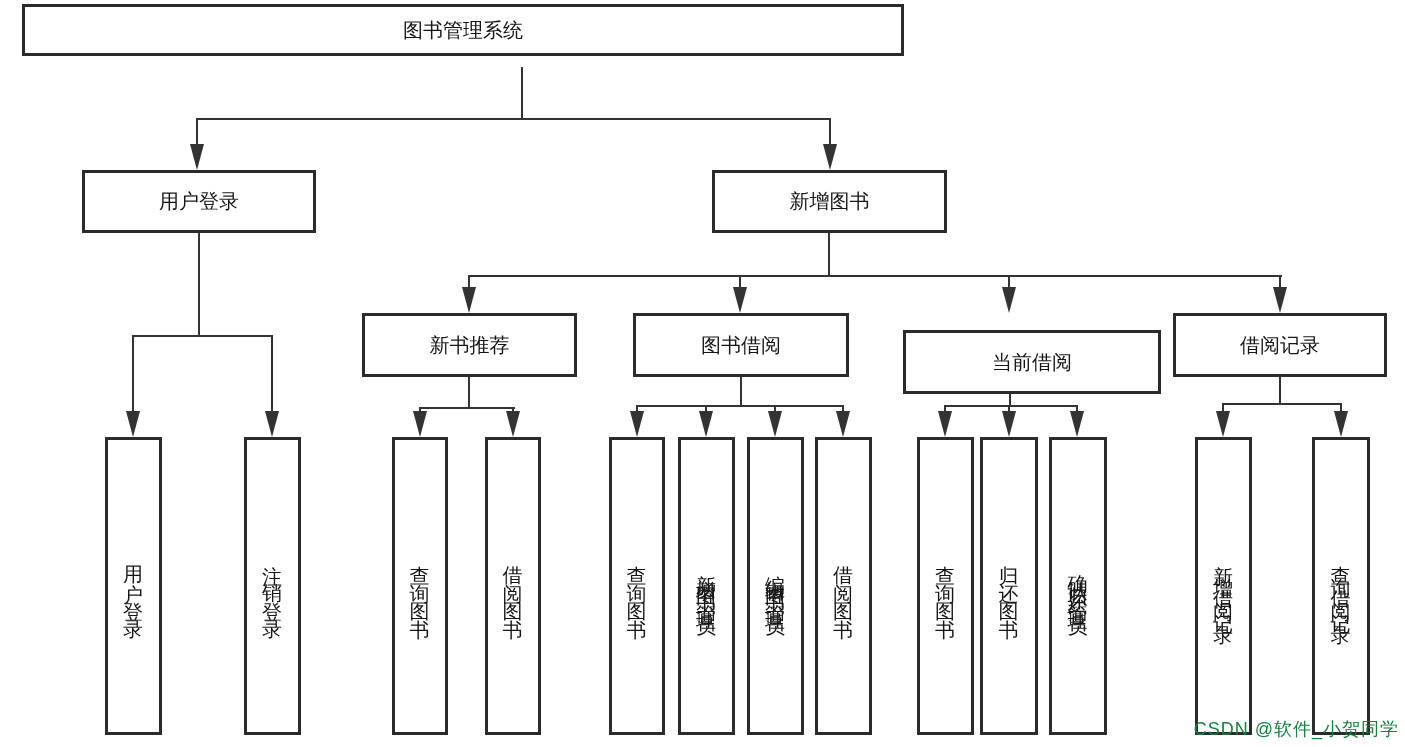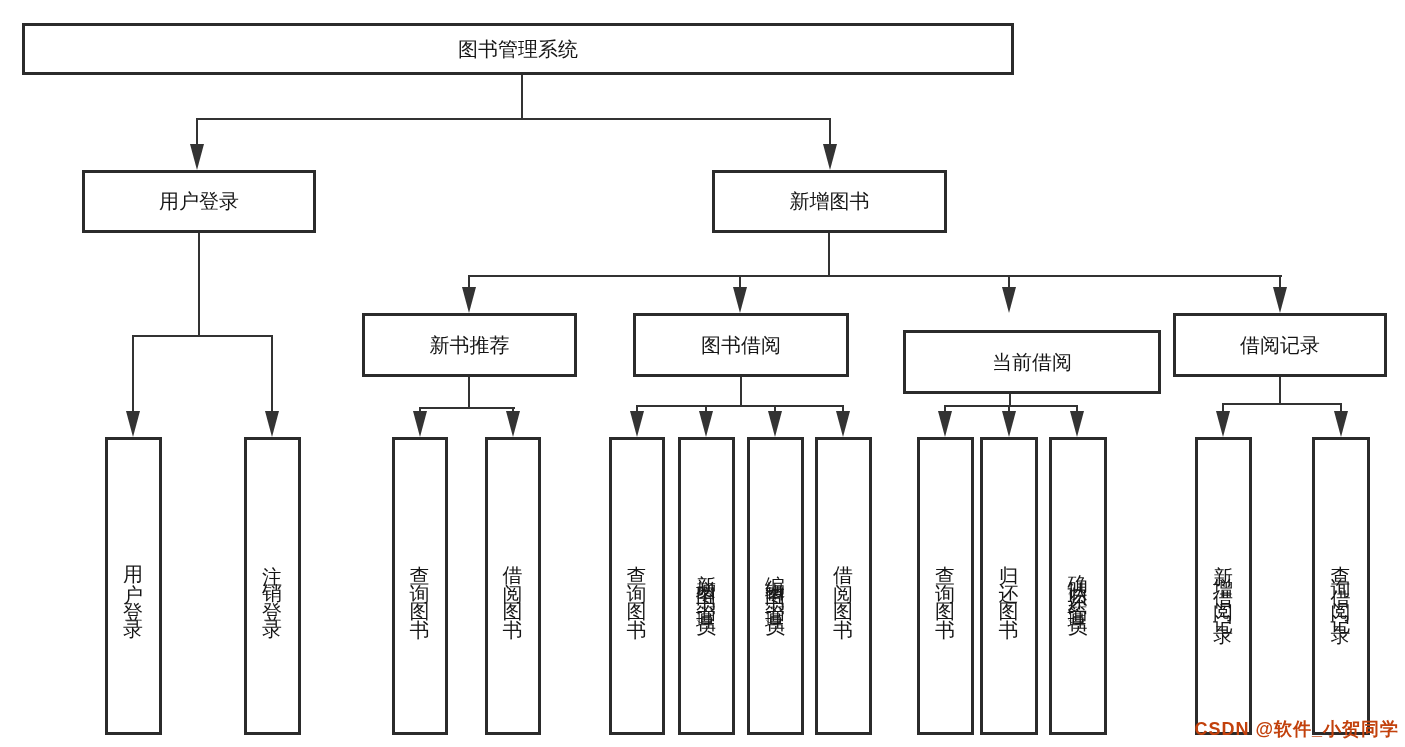--- a/index.html
+++ b/index.html
@@ -20,23 +20,22 @@
     border-top:26px solid #333;
   }
   .leaf span{
     writing-mode:vertical-rl;text-orientation:mixed;line-height:1.1;
     font-size:20px;
   }
   .leaf.short span{letter-spacing:18px;}
   .leaf.mid span{letter-spacing:12px;}
   .leaf.long span{letter-spacing:6px;}
   .watermark{
-    position:absolute;right:6px;bottom:6px;font-size:18px;color:#c2410c;
+    position:absolute;right:6px;bottom:6px;font-size:18px;color:#15803d;
     letter-spacing:1px;
-    font-weight:bold;
   }
 </style>
 </head>
 <body>
 
 <div id="canvas">
 
   <div class="vline" style="left:521px;top:67px;height:52px;"></div>
   <div class="hline" style="left:196px;top:118px;width:635px;"></div>
   <div class="vline" style="left:196px;top:118px;height:32px;"></div>
@@ -89,21 +88,21 @@
   <div class="vline" style="left:1076px;top:405px;height:10px;"></div>
   <div class="arrow" style="left:1070px;top:411px;"></div>
 
   <div class="vline" style="left:1279px;top:377px;height:27px;"></div>
   <div class="hline" style="left:1222px;top:403px;width:119px;"></div>
   <div class="vline" style="left:1222px;top:403px;height:12px;"></div>
   <div class="arrow" style="left:1216px;top:411px;"></div>
   <div class="vline" style="left:1340px;top:403px;height:12px;"></div>
   <div class="arrow" style="left:1334px;top:411px;"></div>
 
-  <div class="box" style="left:22px;top:23px;width:992px;height:52px;">
+  <div class="box" style="left:22px;top:4px;width:882px;height:52px;">
     <span>图书管理系统</span>
   </div>
 
   <div class="box" style="left:82px;top:170px;width:234px;height:63px;">
     <span>用户登录</span>
   </div>
 
   <div class="box" style="left:712px;top:170px;width:235px;height:63px;">
     <span>新增图书</span>
   </div>

